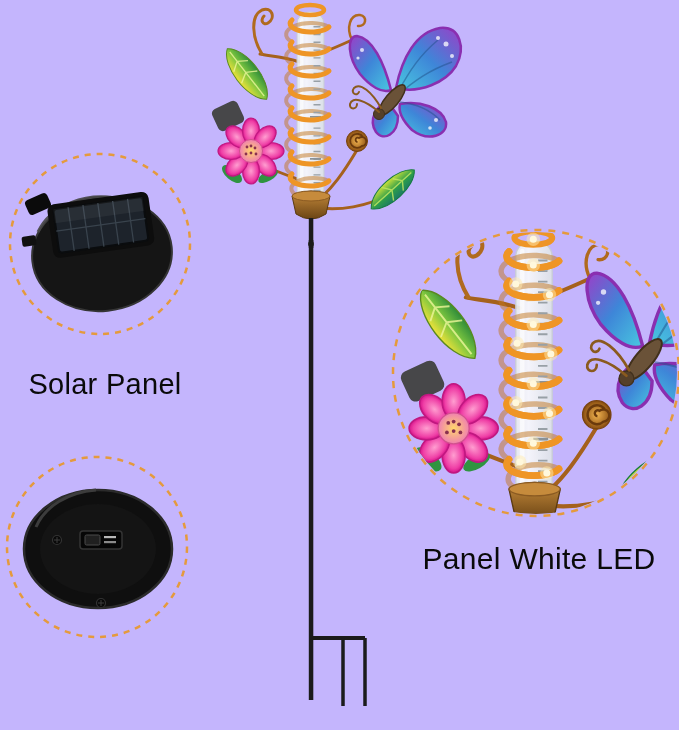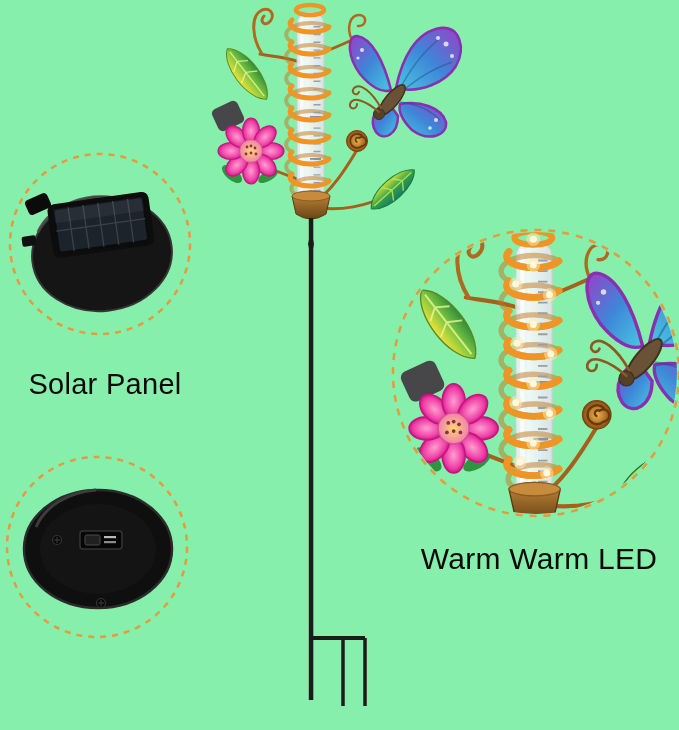--- a/index.html
+++ b/index.html
@@ -1,19 +1,19 @@
 <!DOCTYPE html>
 <html><head>
 <meta charset="utf-8">
 <style>
   html,body{margin:0;padding:0;background:#ffffff;}
   .stage{
     position:relative;
     width:679px;height:730px;
-    background:#86efac;
+    background:#c4b5fd;
     overflow:hidden;
     font-family:"Liberation Sans", sans-serif;
   }
   .stage svg{position:absolute;left:0;top:0;}
   .callout-label{
     position:absolute;
     color:#0a0a0a;
     text-align:center;
     font-size:29px;
     letter-spacing:0.3px;
@@ -251,15 +251,15 @@
                 <circle cx="300" cy="176" r="2.6"></circle>
             <circle cx="320" cy="184" r="2.6"></circle>
           </g>
         </g>
       </g>
     </g>
   </g>
 </svg>
 
 <div class="callout-label" id="lbl-solar">Solar Panel</div>
-<div class="callout-label" id="lbl-led">Warm Warm LED</div>
+<div class="callout-label" id="lbl-led">Panel White LED</div>
 
 </div>
 
 </body></html>

